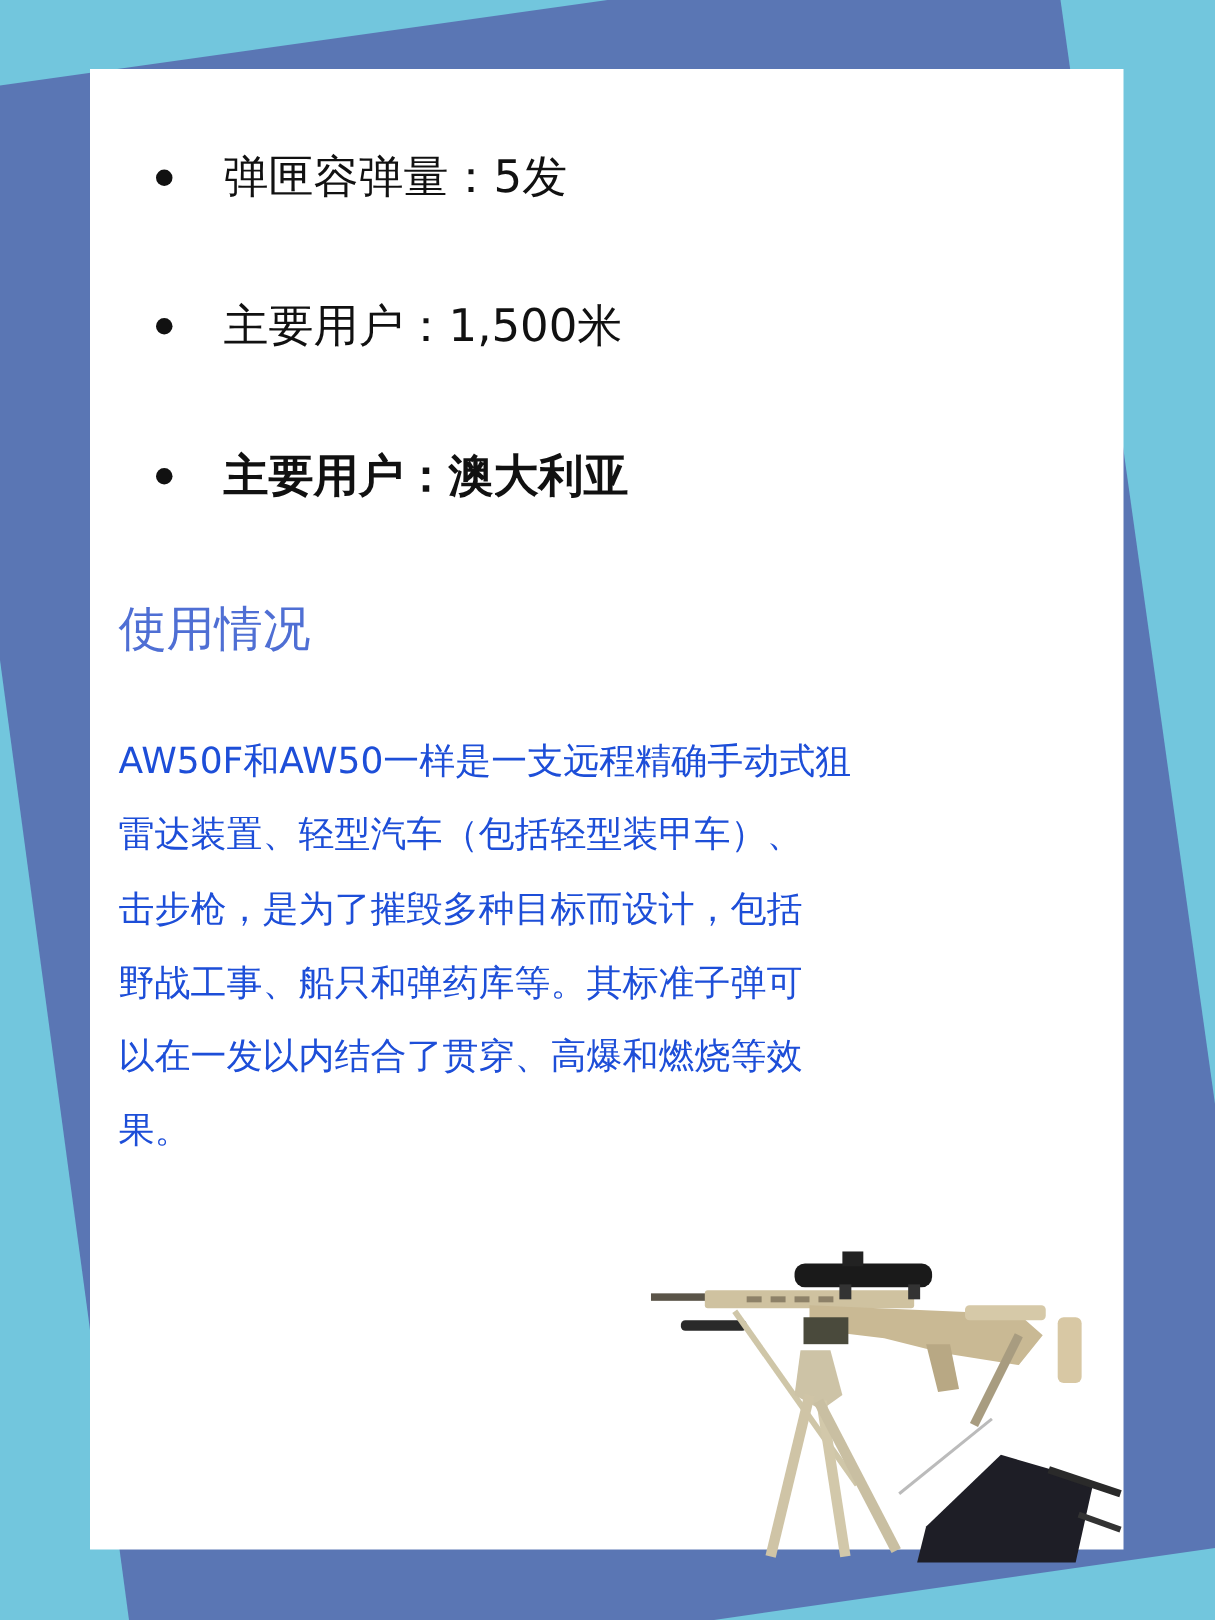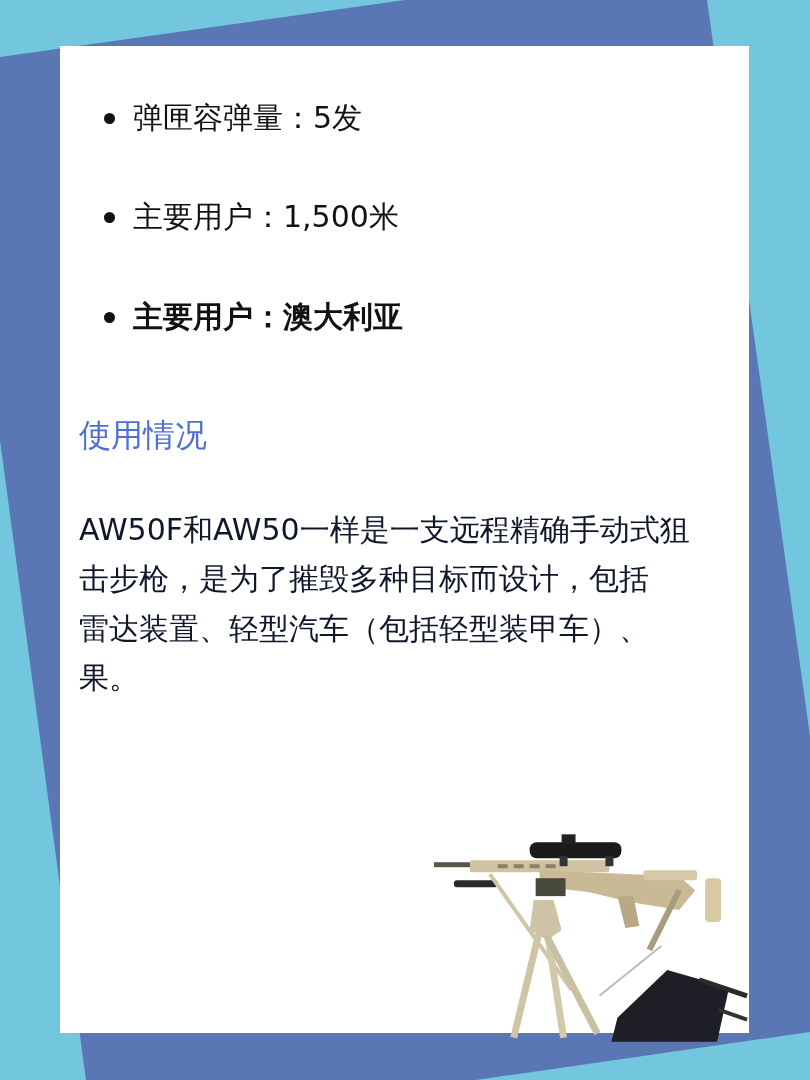--- a/index.html
+++ b/index.html
@@ -10,33 +10,33 @@
   }
   .bg-shape { position: absolute; left: 0; top: 0; width: 810px; height: 1080px; }
   .card {
     position: absolute; left: 60px; top: 46px; width: 689px; height: 987px;
     background: #ffffff;
   }
   .bullets { position: absolute; left: 0; top: 0; width: 100%; }
   .bullet {
     position: absolute; left: 44px; height: 40px;
     display: flex; align-items: center;
-    font-size: 30px; color: #111111;
+    font-size: 30px; color: #111111; gap: 16px;
   }
   .bullet .dot {
     width: 11px; height: 11px; border-radius: 50%; background: #111;
     margin-right: 18px;
   }
   .heading {
     position: absolute; left: 19px; top: 352px;
-    font-size: 32px; color: #4f6fd4; margin-top: 16px;
+    font-size: 32px; color: #4f6fd4;
   }
   .body-text {
-    position: absolute; left: 19px; top: 459px; width: 660px;
-    font-size: 30px; line-height: 49.3px; color: #0f172a;
+    position: absolute; left: 19px; top: 437px; width: 660px;
+    font-size: 24px; line-height: 49.3px; color: #1d4ed8;
   }
   .body-text .line { display: block; white-space: nowrap; }
   .rifle { position: absolute; left: 370px; top: 784px; width: 319px; height: 212px; }
 </style>
 </head>
 <body>
 
 <svg class="bg-shape" viewBox="0 0 810 1080">
   <polygon points="0,57 405,0 707,0 810,736 810,1032 476,1080 86,1080 0,440" fill="#5a76b4"></polygon>
 </svg>
@@ -54,22 +54,24 @@
     <div class="bullet" style="top:251px;font-weight:bold;">
       <span class="dot"></span>
       <span>主要用户：澳大利亚</span>
     </div>
   </div>
 
   <div class="heading">使用情况</div>
 
   <div class="body-text">
     <span class="line">AW50F和AW50一样是一支远程精确手动式狙</span>
+    <span class="line">雷达装置、轻型汽车（包括轻型装甲车）、</span>
     <span class="line">击步枪，是为了摧毁多种目标而设计，包括</span>
-    <span class="line">雷达装置、轻型汽车（包括轻型装甲车）、</span>
+    <span class="line">野战工事、船只和弹药库等。其标准子弹可</span>
+    <span class="line">以在一发以内结合了贯穿、高爆和燃烧等效</span>
     <span class="line">果。</span>
   </div>
 
   <svg class="rifle" viewBox="0 0 320 212">
 
     <rect x="4" y="32" width="50" height="5" fill="#5a5448"></rect>
     <rect x="40" y="30" width="140" height="12" rx="2" fill="#cfc2a0"></rect>
 
     <g fill="#8d8168">
       <rect x="68" y="34" width="10" height="4"></rect>

